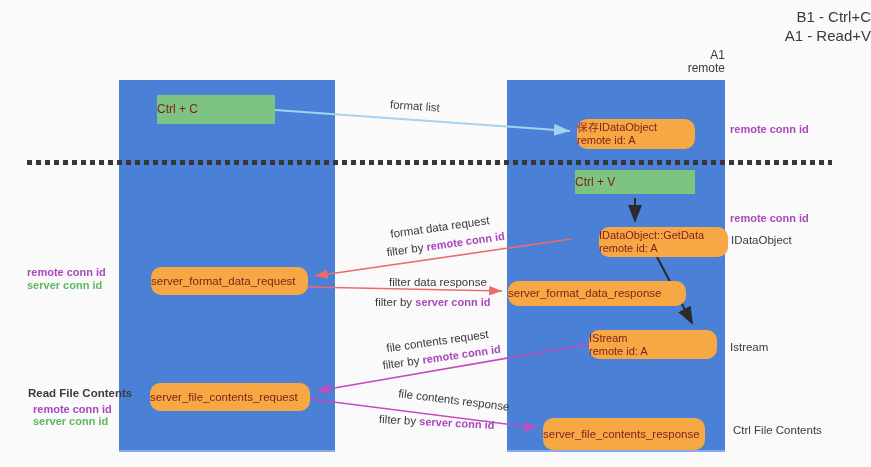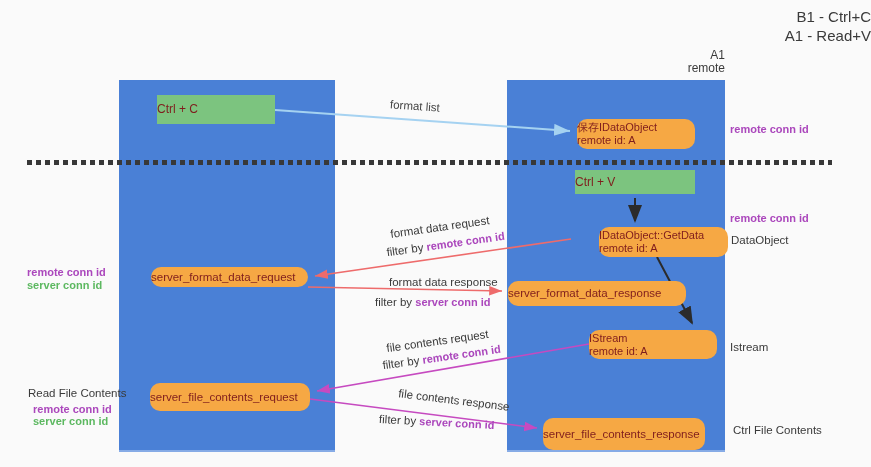--- a/index.html
+++ b/index.html
@@ -22,37 +22,37 @@
 
   .node { position:absolute; color:#7f1d1d; text-align:left; font-size:11px; line-height:13px;
           display:flex; flex-direction:column; justify-content:center; }
   .node.green  { background:#7cc47f; font-size:12px; }
   .node.orange { background:#f6a844;border-radius:10px; }
 
   #n-ctrl-c  { left:157px; top:95px;  width:118px; height:29px; }
   #n-save    { left:577px; top:119px; width:118px; height:30px; }
   #n-ctrl-v  { left:575px; top:170px; width:120px; height:24px; }
   #n-getdata { left:599px; top:227px; width:129px; height:30px; }
-  #n-sfdreq  { left:151px; top:267px; width:157px; height:20px; font-size:11.5px; }
+  #n-sfdreq  { left:151px; top:267px; width:157px; height:28px; font-size:11.5px; }
   #n-sfdres  { left:508px; top:281px; width:178px; height:25px; font-size:11.5px; }
   #n-istream { left:589px; top:330px; width:128px; height:29px; }
   #n-sfcreq  { left:150px; top:383px; width:160px; height:28px; font-size:11.5px; }
   #n-sfcres  { left:543px; top:418px; width:162px; height:32px; font-size:11.5px; }
 
   .side { position:absolute; font-size:11.5px; color:#3a3a3a; white-space:nowrap; }
   .purple { color:#ab47bc; font-weight:bold; font-size:11px; }
   .green-t { color:#5cb860; font-weight:bold; font-size:11px; }
 
   #sl-remote1 { left:730px; top:123px; }
   #sl-remote2 { left:730px; top:212px; }
   #sl-dataobj { left:731px; top:234px; }
   #sl-istream { left:730px; top:341px; }
   #sl-write   { left:733px; top:424px; }
   #sl-left1   { left:27px;  top:266px; line-height:13px; }
-  #sl-read    { left:28px;  top:387px; }
+  #sl-read    { left:28px;  top:387px;font-weight:bold; }
   #sl-left2   { left:33px;  top:403px; line-height:12px; }
 
   .alabel { position:absolute; font-size:11.5px; color:#3a3a3a; white-space:nowrap; }
   #al-formatlist { left:390px; top:100px; transform:rotate(4deg); color:#444; }
   #al-fdreq   { left:390px; top:221px; transform:rotate(-8deg); }
   #al-fbr1    { left:386px; top:238px; transform:rotate(-8deg); }
   #al-fdres   { left:389px; top:276px; }
   #al-fbs1    { left:375px; top:296px; }
   #al-fcreq   { left:386px; top:335px; transform:rotate(-8deg); }
   #al-fbr2    { left:382px; top:351px; transform:rotate(-8deg); }
@@ -135,42 +135,42 @@
   </div>
   <div id="n-sfcreq" class="node orange">
     <div>server_file_contents_request</div>
   </div>
   <div id="n-sfcres" class="node orange">
     <div>server_file_contents_response</div>
   </div>
 
   <div id="sl-remote1" class="side purple">remote conn id</div>
   <div id="sl-remote2" class="side purple">remote conn id</div>
-  <div id="sl-dataobj" class="side">DataObject</div>
+  <div id="sl-dataobj" class="side">IDataObject</div>
   <div id="sl-istream" class="side">Istream</div>
   <div id="sl-write" class="side">Ctrl File Contents</div>
 
   <div id="sl-left1" class="side">
     <div class="purple">remote conn id</div>
     <div class="green-t">server conn id</div>
   </div>
   <div id="sl-read" class="side">Read File Contents</div>
   <div id="sl-left2" class="side">
     <div class="purple">remote conn id</div>
     <div class="green-t">server conn id</div>
   </div>
 
   <div id="al-formatlist" class="alabel">format list</div>
 
   <div id="al-fdreq" class="alabel">format data request</div>
   <div id="al-fbr1" class="alabel">
     <span>filter by </span><span class="purple">remote conn id</span>
   </div>
 
-  <div id="al-fdres" class="alabel">format data response</div>
+  <div id="al-fdres" class="alabel">filter data response</div>
   <div id="al-fbs1" class="alabel">
     <span>filter by </span><span class="purple">server conn id</span>
   </div>
 
   <div id="al-fcreq" class="alabel">file contents request</div>
   <div id="al-fbr2" class="alabel">
     <span>filter by </span><span class="purple">remote conn id</span>
   </div>
 
   <div id="al-fcres" class="alabel">file contents response</div>

